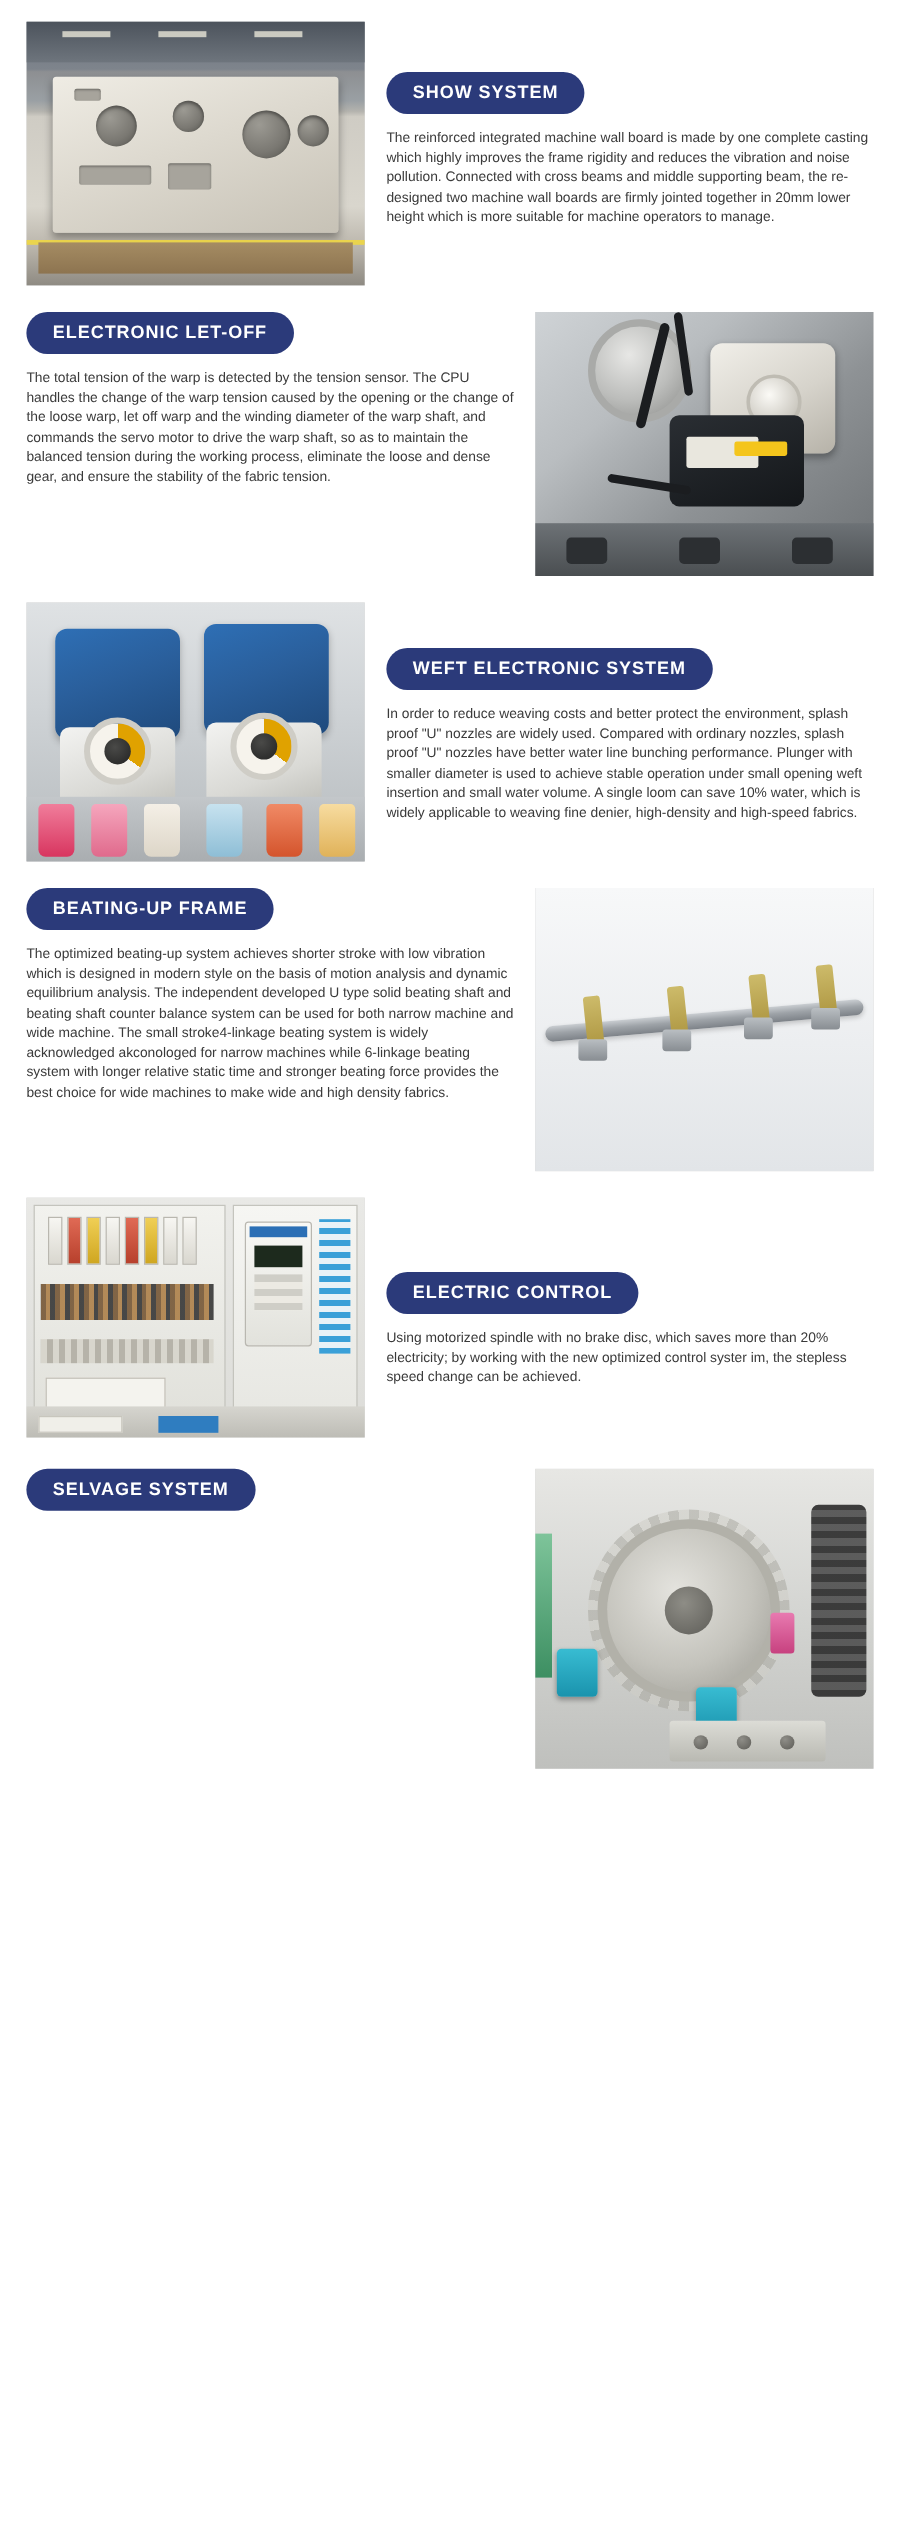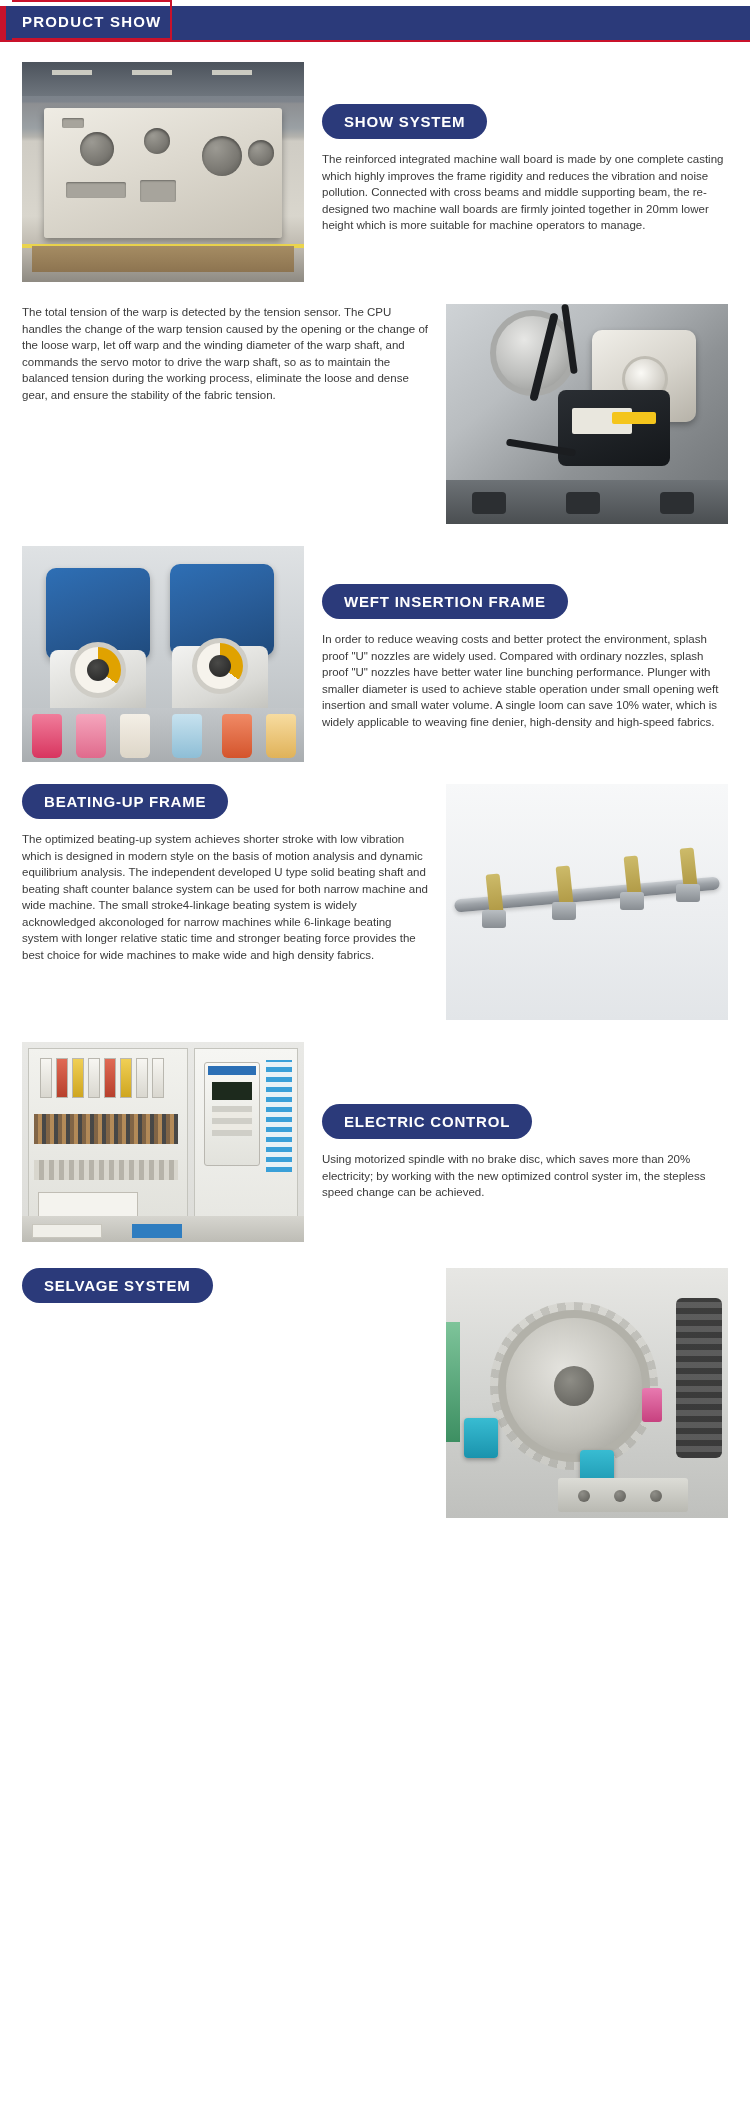--- a/index.html
+++ b/index.html
@@ -413,27 +413,20 @@
   .img-selv .greentape {
     position: absolute; left: 0; top: 54px; width: 14px; height: 120px;
     background: linear-gradient(180deg,#7ec49a,#3d8f62);
   }
 </style>
 </head>
 <body>
 
 <div class="page">
 
-  <div class="header">
-    <div class="header-bar"></div>
-    <div class="header-frame"></div>
-    <div class="header-accent"></div>
-    <div class="header-title">PRODUCT SHOW</div>
-    <div class="header-underline"></div>
-  </div>
 
   <div class="section s1">
     <div class="row">
       <div class="photo photo-s1">
         <div class="img-base img-frame">
           <div class="ceil"></div>
           <div class="lamp" style="left:30px;"></div>
           <div class="lamp" style="left:110px;"></div>
           <div class="lamp" style="left:190px;"></div>
           <div class="board"></div>
@@ -468,20 +461,21 @@
           <div class="motor-label"></div>
           <div class="warn"></div>
           <div class="cable c3"></div>
           <div class="base"></div>
           <div class="foot" style="left:26px;"></div>
           <div class="foot" style="left:120px;"></div>
           <div class="foot" style="left:214px;"></div>
         </div>
       </div>
       <div class="textcol">
+        <div class="badge">ELECTRONIC LET-OFF</div>
         <div class="body-text">The total tension of the warp is detected by the tension sensor. The CPU handles the change of the warp tension caused by the opening or the change of the loose warp, let off warp and the winding diameter of the warp shaft, and commands the servo motor to drive the warp shaft, so as to maintain the balanced tension during the working process, eliminate the loose and dense gear, and ensure the stability of the fabric tension.</div>
       </div>
     </div>
   </div>
 
   <div class="section s3">
     <div class="row">
       <div class="photo photo-s3">
         <div class="img-base img-weft">
           <div class="headA"></div>
@@ -495,21 +489,21 @@
           <div class="coneRow"></div>
           <div class="cone cn1"></div>
           <div class="cone cn2"></div>
           <div class="cone cn3"></div>
           <div class="cone cn4"></div>
           <div class="cone cn5"></div>
           <div class="cone cn6"></div>
         </div>
       </div>
       <div class="textcol">
-        <div class="badge">WEFT INSERTION FRAME</div>
+        <div class="badge">WEFT ELECTRONIC SYSTEM</div>
         <div class="body-text">In order to reduce weaving costs and better protect the environment, splash proof "U" nozzles are widely used. Compared with ordinary nozzles, splash proof "U" nozzles have better water line bunching performance. Plunger with smaller diameter is used to achieve stable operation under small opening weft insertion and small water volume. A single loom can save 10% water, which is widely applicable to weaving fine denier, high-density and high-speed fabrics.</div>
       </div>
     </div>
   </div>
 
   <div class="section s4">
     <div class="row reverse">
       <div class="photo photo-s4">
         <div class="img-base img-beat">
           <div class="shaft"></div>

